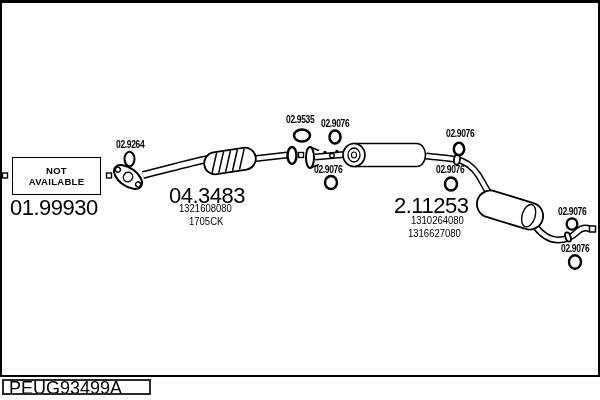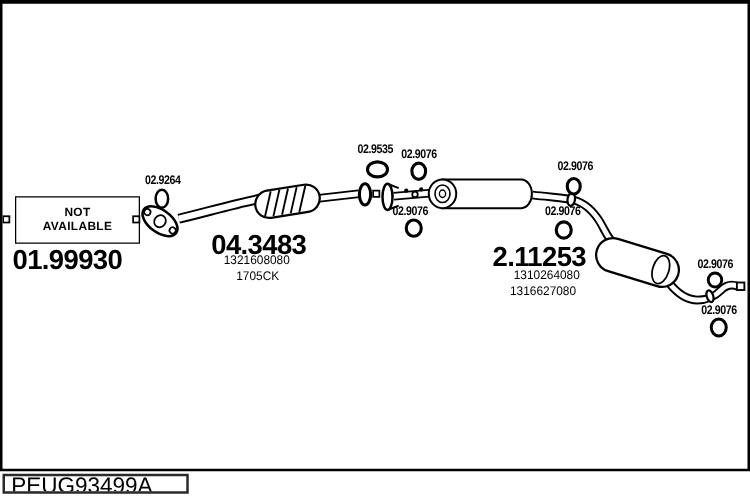--- a/index.html
+++ b/index.html
@@ -8,26 +8,26 @@
   #stage { position:relative; width:600px; height:400px; background:#fff; }
 
   
   #diagram { position:absolute; left:0; top:0; width:600px; height:377px;
              border-style:solid; border-color:#000; border-width:3px 2px 2px 2px; background:#fff; }
 
   
   #drawing { position:absolute; left:0; top:0; width:600px; height:377px; z-index:2; pointer-events:none; }
 
   .txt { position:absolute; z-index:1; white-space:nowrap; line-height:1.05; }
-  .ref-big { font-size:22px; font-weight:700; letter-spacing:-0.5px; }
+  .ref-big { font-size:22px; font-weight:400; letter-spacing:-0.5px; }
   .oem     { font-size:10px; transform:scaleX(0.95); transform-origin:left top; }
   .fit-lbl { font-size:10px; font-weight:bold; letter-spacing:-0.4px;
              transform:scaleX(0.85); transform-origin:left top; }
 
-  #na-box { position:absolute; left:10px; top:154px; width:100px; height:38px;
+  #na-box { position:absolute; left:10px; top:154px; width:89px; height:38px;
             border:1.5px solid #000; z-index:1; text-align:center;
             display:flex; flex-direction:column; justify-content:center;
             font-size:9.5px; font-weight:bold; letter-spacing:0.3px; line-height:11px; }
 
   
   #footer-box { position:absolute; left:2px; top:379px; width:149px; height:16px;
                 border:2px solid #2a2a2a; background:#fff; z-index:1;
                 font-size:18px; line-height:15px; padding-left:5px; overflow:hidden;
                 letter-spacing:0; }
 </style>

